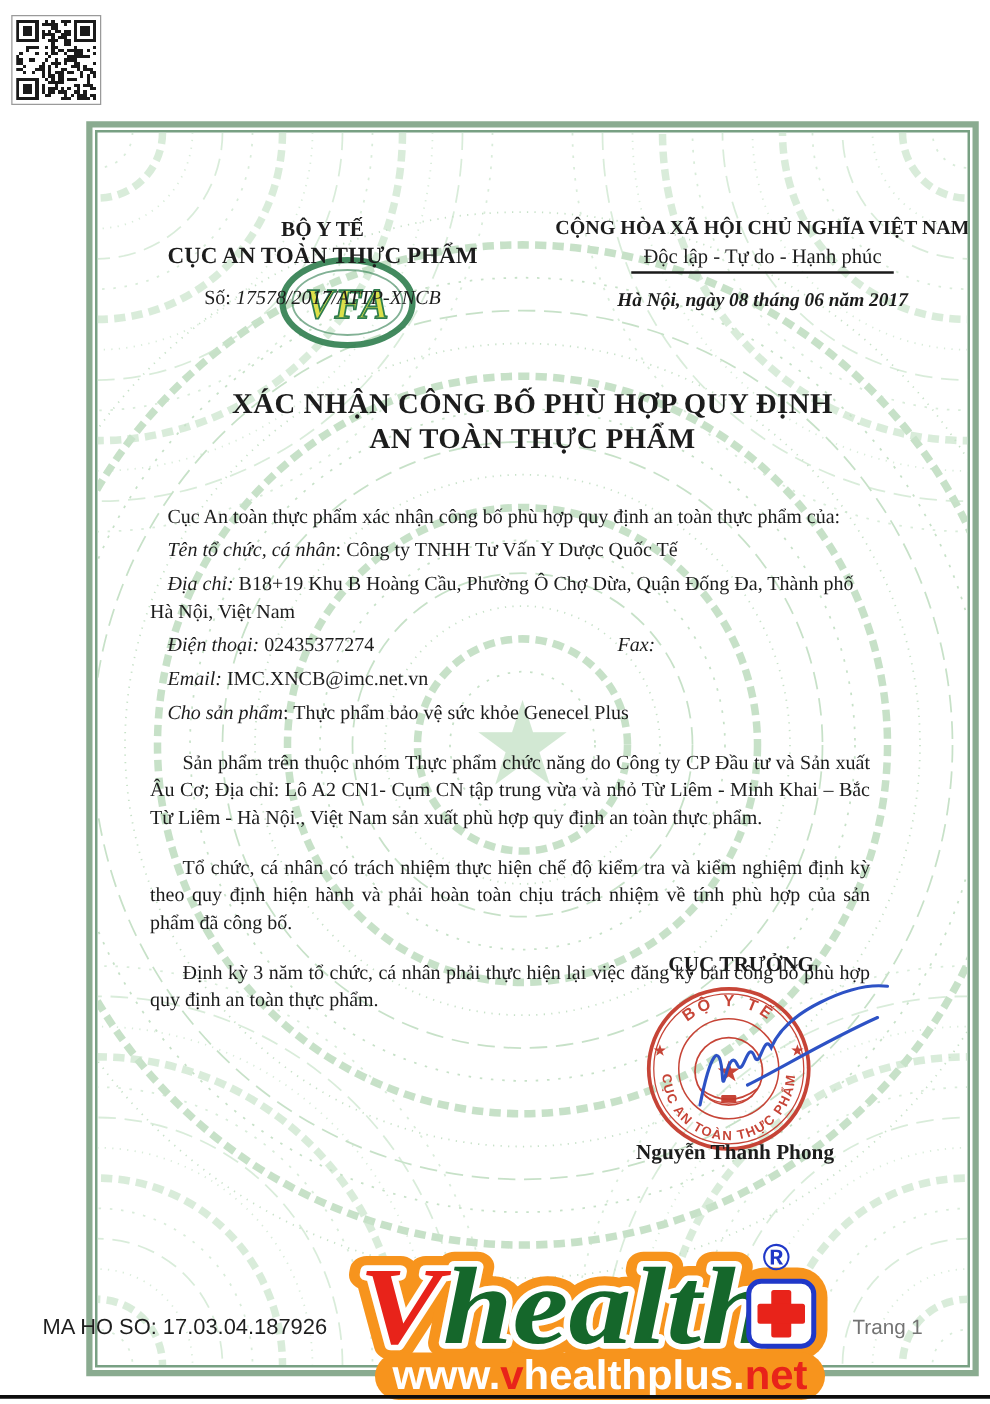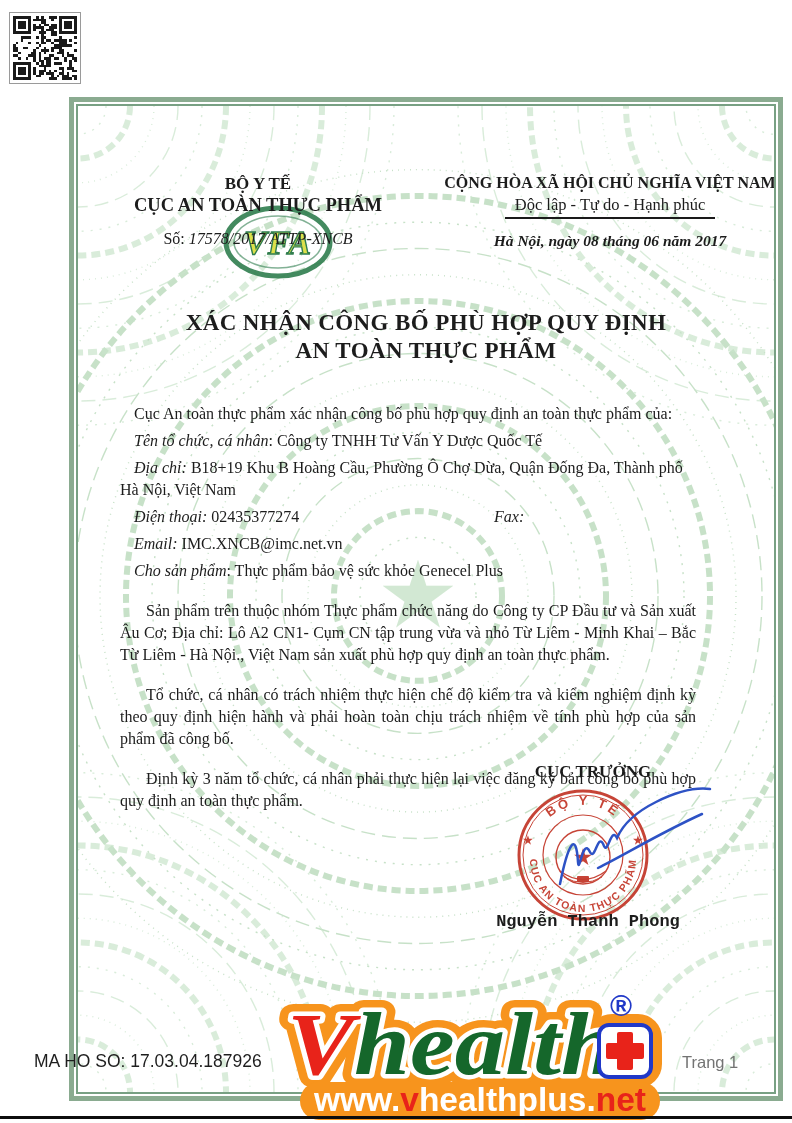--- a/index.html
+++ b/index.html
@@ -49,21 +49,21 @@
 
   
   .recipients{position:absolute;left:42px;top:645px;font-size:16px;line-height:22px;z-index:2;}
   .recipients .rh{font-weight:bold;font-style:italic;margin-bottom:2px;}
 
   
   .signer-title{position:absolute;left:400px;top:656px;width:230px;text-align:center;
                 font-weight:bold;font-size:17px;z-index:2;}
   .seal-sig{position:absolute;left:420px;top:668px;width:280px;height:165px;z-index:2;}
   .signer-name{position:absolute;left:395px;top:806px;width:230px;text-align:center;
-               font-weight:bold;font-size:17px;z-index:2;font-family:Liberation Mono, monospace;}
+               font-weight:bold;font-size:17px;z-index:2;}
 
   
   .ma-ho-so{position:absolute;left:34px;top:1051px;font-family:"Liberation Sans",sans-serif;
             font-size:17.5px;color:#1e1e1e;z-index:6;}
   .trang{position:absolute;left:682px;top:1053px;font-family:"Liberation Sans",sans-serif;
          font-size:16.5px;color:#737373;z-index:6;}
   .vhealth{position:absolute;left:272px;top:986px;width:420px;height:136px;z-index:5;}
   .bottom-line{position:absolute;left:0;top:1116px;width:792px;height:3px;background:#0d0d0d;z-index:7;}
 </style>
 </head>

